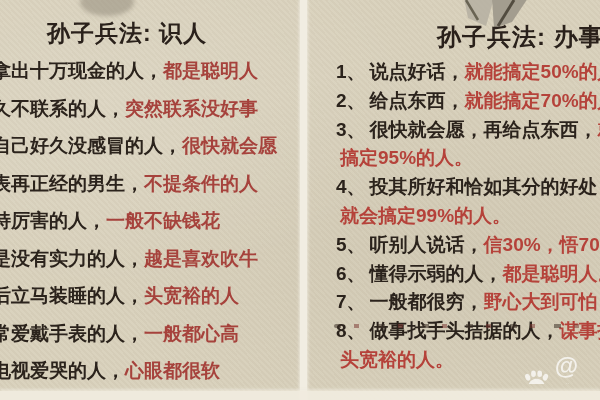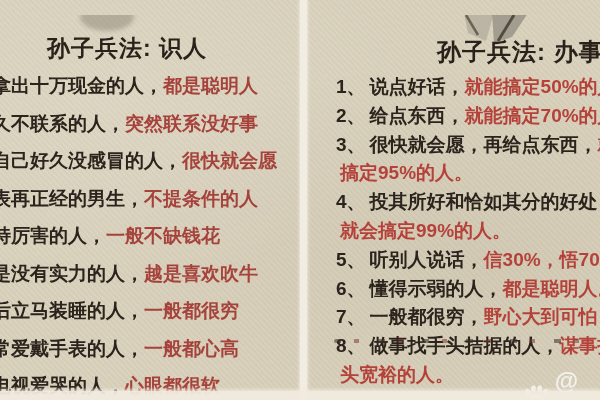--- a/index.html
+++ b/index.html
@@ -8,21 +8,21 @@
     width:600px;height:400px;
     overflow:hidden;
     background-color:#d9d1bc;
     background-image:
       radial-gradient(ellipse at 18% 25%, rgba(255,255,255,.10), transparent 45%),
       radial-gradient(ellipse at 78% 65%, rgba(120,108,85,.08), transparent 55%),
       repeating-linear-gradient(47deg, rgba(255,255,255,.035) 0 2px, rgba(90,80,60,.03) 2px 4px);
     font-family:"Liberation Sans","DejaVu Sans",sans-serif;
     font-weight:700;
   }
-  .panel{position:absolute;top:15px;height:384px;overflow:hidden;}
+  .panel{position:absolute;top:0;height:384px;overflow:hidden;}
   .panel.left{left:0;width:301px;}
   .panel.right{left:306px;width:294px;}
   .divider{
     position:absolute;top:0;left:300px;width:7px;height:400px;
     background:#f1ede2;box-shadow:0 0 3px 1px rgba(241,237,226,.8);
   }
   .title{
     position:absolute;white-space:nowrap;
     color:#2a211b;letter-spacing:1px;
   }
@@ -73,21 +73,21 @@
   <div class="panel left">
     <div class="deco-blob"></div>
     <div class="title l">孙子兵法: 识人</div>
     <div class="lines-left">
       <div><span class="blk">拿出十万现金的人，</span><span class="red">都是聪明人</span></div>
       <div><span class="blk">久不联系的人，</span><span class="red">突然联系没好事</span></div>
       <div><span class="blk">自己好久没感冒的人，</span><span class="red">很快就会愿</span></div>
       <div><span class="blk">表再正经的男生，</span><span class="red">不提条件的人</span></div>
       <div><span class="blk">特厉害的人，</span><span class="red">一般不缺钱花</span></div>
       <div><span class="blk">是没有实力的人，</span><span class="red">越是喜欢吹牛</span></div>
-      <div><span class="blk">后立马装睡的人，</span><span class="red">一般都很穷</span></div>
+      <div><span class="blk">后立马装睡的人，</span><span class="red">头宽裕的人</span></div>
       <div><span class="blk">常爱戴手表的人，</span><span class="red">一般都心高</span></div>
       <div><span class="blk">电视爱哭的人，</span><span class="red">心眼都很软</span></div>
     </div>
   </div>
 
   <div class="divider"></div>
 
   <div class="panel right">
     <svg class="deco-ribbon" width="92" height="34" viewBox="0 0 92 34">
       <polygon points="12,0 42,0 34,28 16,20" fill="#b7b1a3" opacity="0.9"></polygon>

